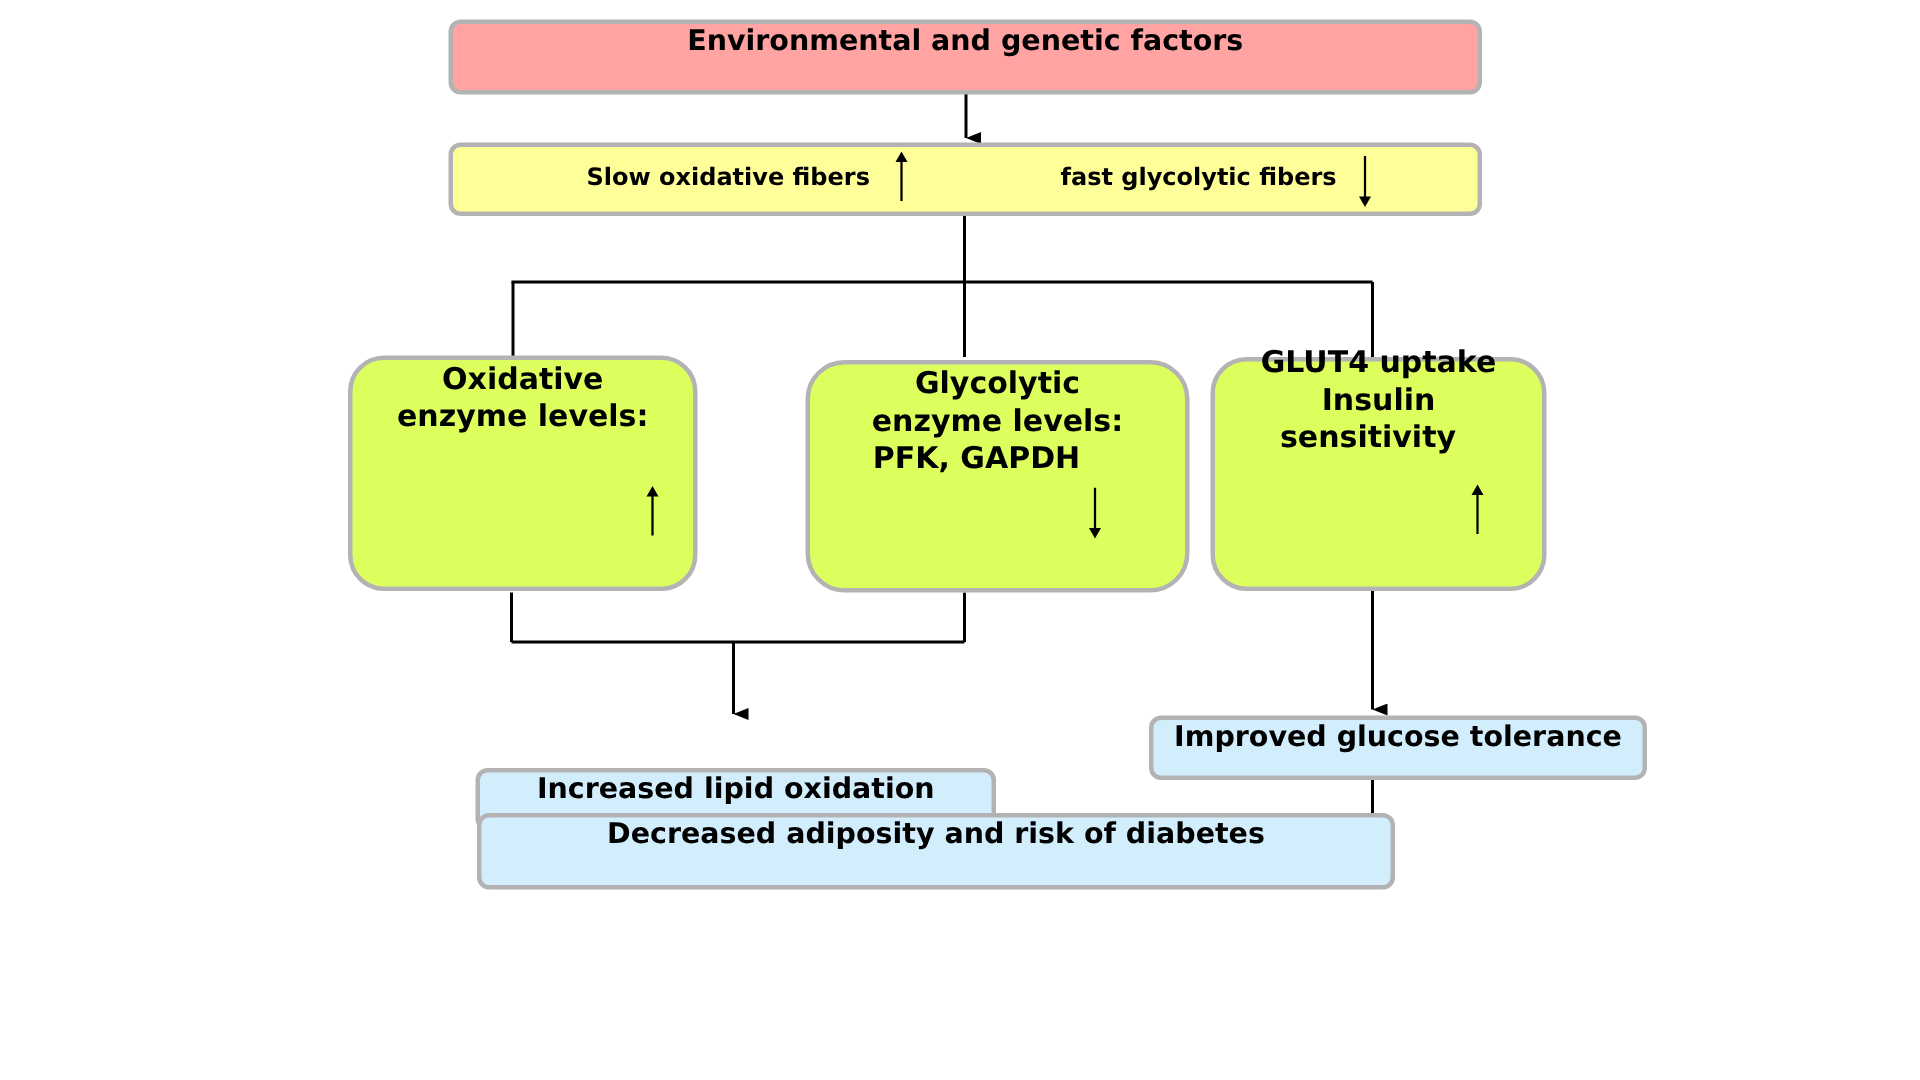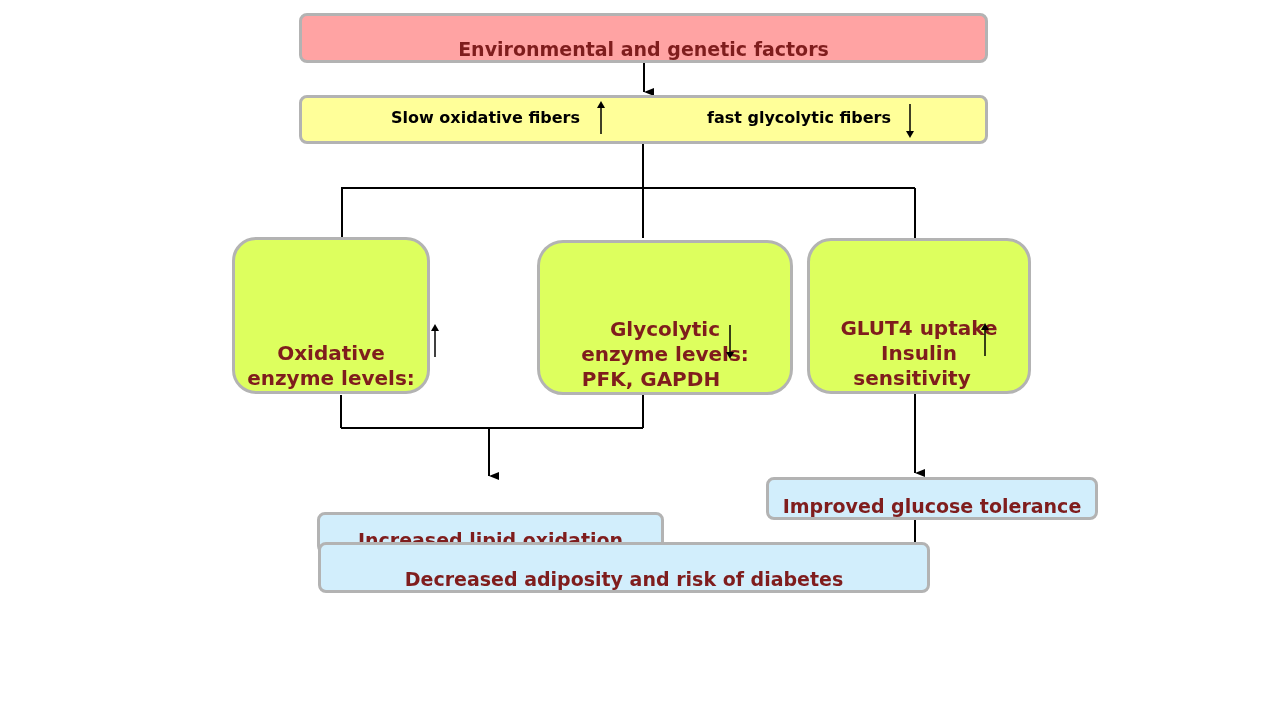--- a/index.html
+++ b/index.html
@@ -1,17 +1,17 @@
 <!DOCTYPE html>
 <html><head>
 <meta charset="utf-8">
 <style>
   html,body{margin:0;padding:0;background:#ffffff;}
   body{width:1280px;height:720px;position:relative;overflow:hidden;font-family:"DejaVu Sans","Liberation Sans",sans-serif;}
-  .box{position:absolute;box-sizing:border-box;border:3px solid #b3b3b3;display:flex;align-items:flex-end;justify-content:center;text-align:center;font-weight:bold;color:#7f1d1d;}
+  .box{position:absolute;box-sizing:border-box;border:3px solid #b3b3b3;display:flex;align-items:flex-start;justify-content:center;text-align:center;font-weight:bold;color:#000000;}
   .bar{border-radius:8px;font-size:19px;}
   .pink{background:#ffa3a3;}
   .yellow{background:#ffff99;}
   .green{background:#ddff5e;border-radius:24px;font-size:20px;line-height:25px;}
   .blue{background:#d2eefc;}
   .lines{position:absolute;left:0;top:0;}
   .arr{position:absolute;}
   .txt{position:absolute;white-space:nowrap;font-size:16px;font-weight:bold;}
 </style>
 </head>
@@ -49,21 +49,21 @@
 <svg class="arr" style="left:596px;top:101px;" width="10" height="34">
     <line x1="5" y1="4" x2="5" y2="33" stroke="#000" stroke-width="1.5"></line>
     <path d="M1,7 L5,0 L9,7 Z" fill="#000"></path>
   </svg>
 <span class="txt" style="left:707px;top:108px;">fast glycolytic fibers</span>
 <svg class="arr" style="left:905px;top:104px;" width="10" height="34">
     <line x1="5" y1="0" x2="5" y2="29" stroke="#000" stroke-width="1.5"></line>
     <path d="M1,27 L5,34 L9,27 Z" fill="#000"></path>
   </svg>
 
-<div class="box green" style="left:232px;top:237px;width:198px;height:157px;">
+<div class="box green" style="left:232px;top:237px;width:233px;height:157px;">
   <div>
     <div>Oxidative</div>
     <div>enzyme levels:</div>
   </div>
 </div>
 <svg class="arr" style="left:430px;top:324px;" width="10" height="34">
     <line x1="5" y1="4" x2="5" y2="33" stroke="#000" stroke-width="1.5"></line>
     <path d="M1,7 L5,0 L9,7 Z" fill="#000"></path>
   </svg>
 

